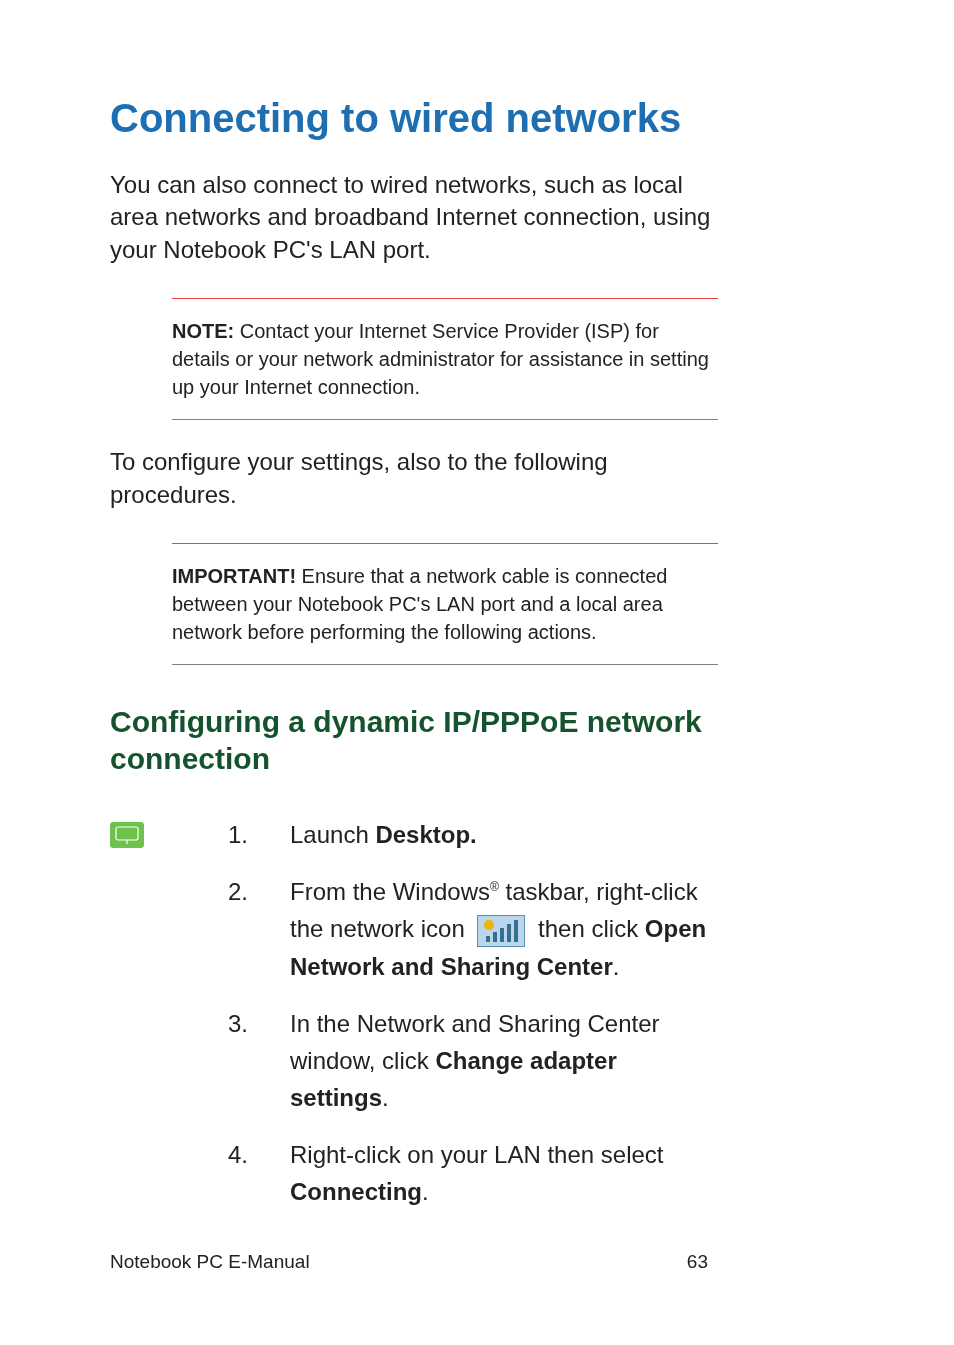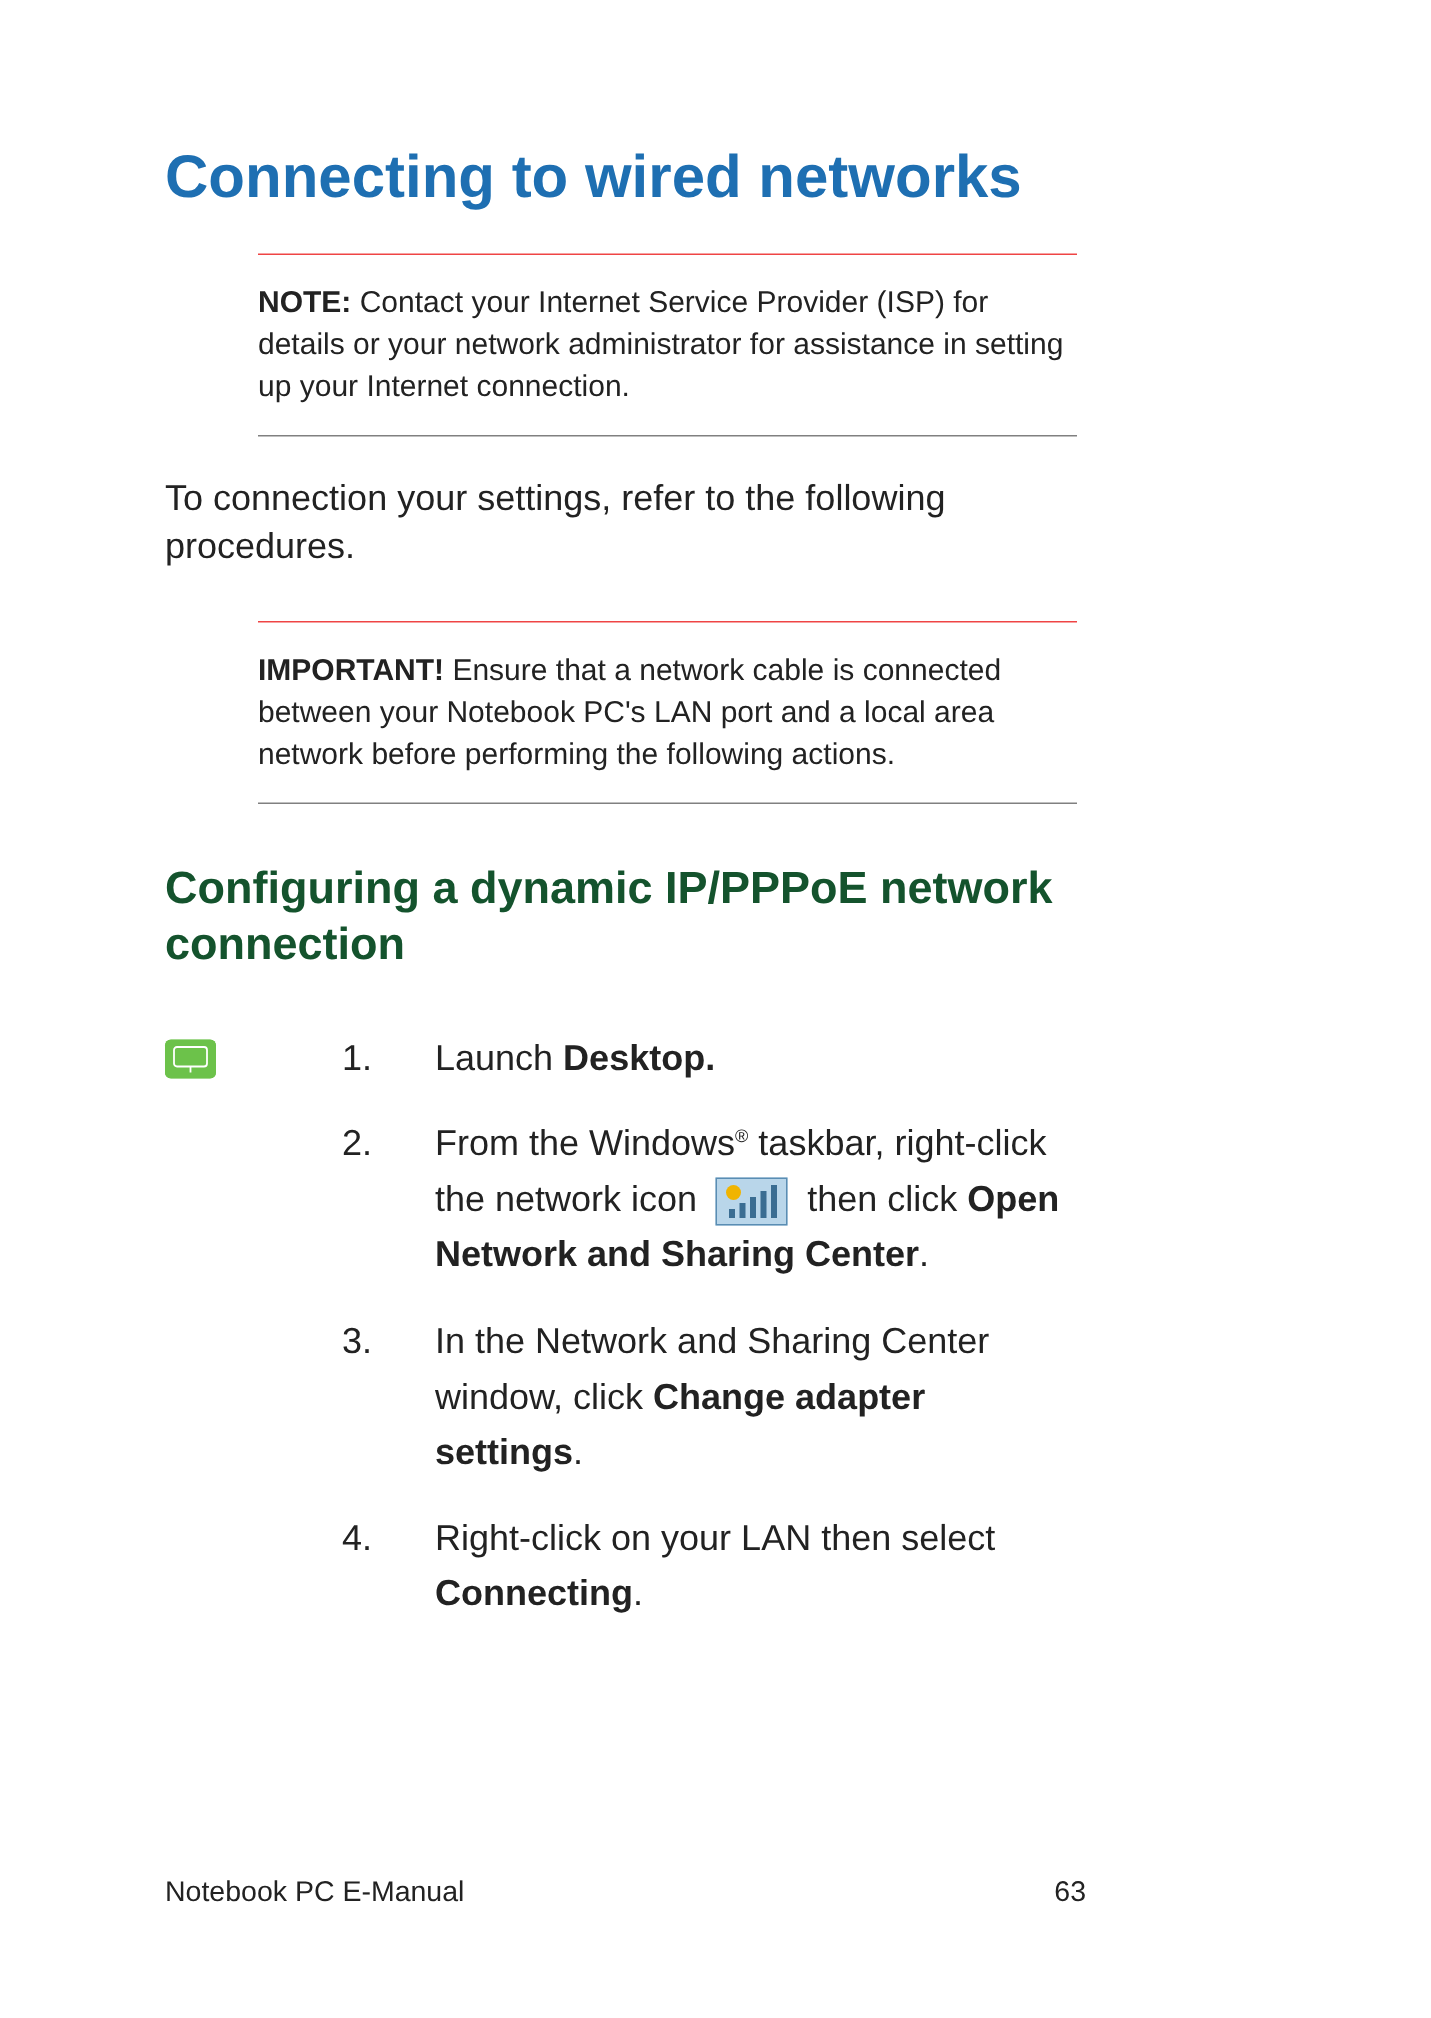--- a/index.html
+++ b/index.html
@@ -20,37 +20,38 @@
   .sup { font-size: 12px; vertical-align: super; }
   .net-icon { display: inline-block; vertical-align: middle; width: 48px; height: 32px; background: #b9d6ea; border: 1px solid #5a8db3; position: relative; margin: 0 6px; }
   .net-icon::before { content: ""; position: absolute; left: 6px; top: 4px; width: 10px; height: 10px; background: #f0b400; border-radius: 50%; }
   .net-icon .bars { position: absolute; bottom: 4px; left: 8px; display: flex; gap: 3px; align-items: flex-end; }
   .net-icon .bars span { display: block; width: 4px; background: #3a6d92; }
   .net-icon .bars span:nth-child(1){height:6px;}
   .net-icon .bars span:nth-child(2){height:10px;}
   .net-icon .bars span:nth-child(3){height:14px;}
   .net-icon .bars span:nth-child(4){height:18px;}
   .net-icon .bars span:nth-child(5){height:22px;}
-  .footer { position: absolute; bottom: 72px; left: 110px; right: 104px; display: flex; justify-content: space-between; font-size: 19px; color: #222; }
+  .footer { position: absolute; bottom: 72px; left: 110px; right: 120px; display: flex; justify-content: space-between; font-size: 19px; color: #222; }
 </style>
 </head>
 <body>
 
 <div class="page">
 
   <h1 class="title">Connecting to wired networks</h1>
 
+  <p class="para">You can also connect to wired networks, such as local area networks and broadband Internet connection, using your Notebook PC's LAN port.</p>
 
   <div class="rule-block">
     <p class="note-text">
       <span class="bold">NOTE:</span><span> Contact your Internet Service Provider (ISP) for details or your network administrator for assistance in setting up your Internet connection.</span>
     </p>
   </div>
 
-  <p class="para">To connection your settings, refer to the following procedures.</p>
+  <p class="para">To configure your settings, also to the following procedures.</p>
 
   <div class="rule-block">
     <p class="note-text">
       <span class="bold">IMPORTANT!</span><span>  Ensure that a network cable is connected between your Notebook PC's LAN port and a local area network before performing the following actions.</span>
     </p>
   </div>
 
   <h2 class="subtitle">Configuring a dynamic IP/PPPoE network connection</h2>
 
   <div class="steps-wrap">

